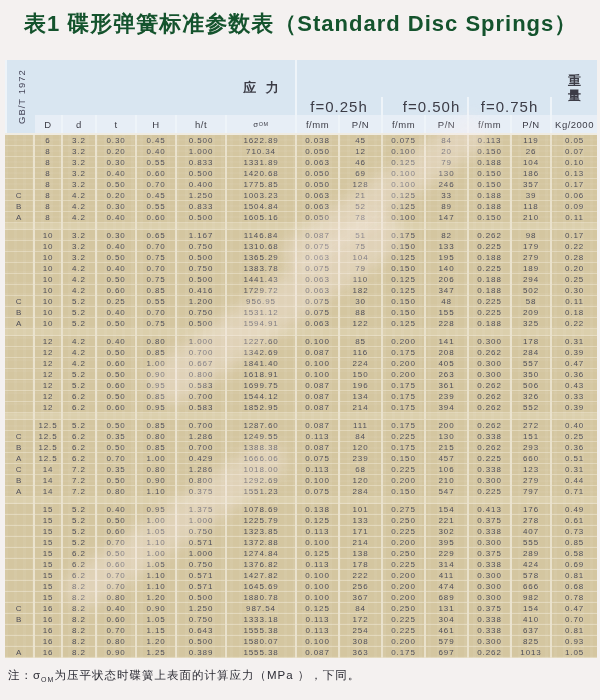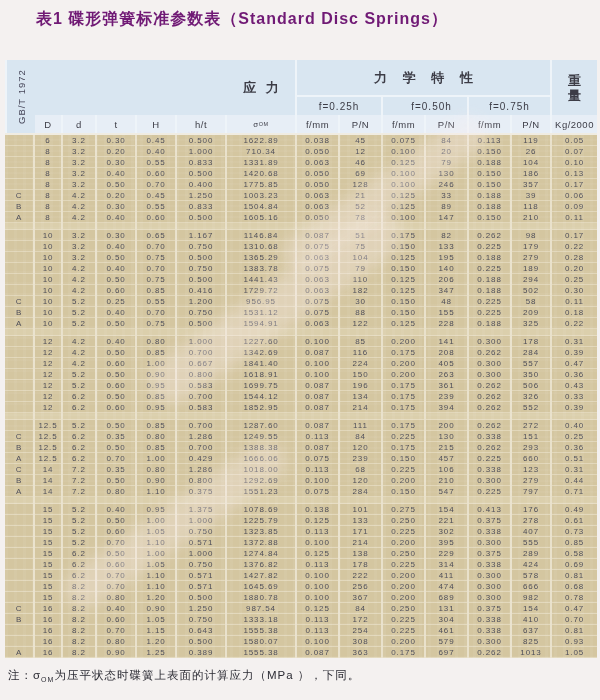--- a/index.html
+++ b/index.html
@@ -5,23 +5,23 @@
   * { margin:0; padding:0; box-sizing:border-box; }
   html,body { width:600px; height:700px; overflow:hidden; }
   body {
     position:relative;
     background:#f4f1f0;
     font-family:"Liberation Sans", sans-serif;
     color:#4d4d58;
   }
   
   .page-title{
-    position:absolute; left:36px; top:9px;
-    font-size:16px; font-weight:bold; letter-spacing:1px;
-    color:#701a75;
+    position:absolute; left:24px; top:9px;
+    font-size:22px; font-weight:bold; letter-spacing:1px;
+    color:#14532d;
   }
   
   .table-wrap{
     position:absolute; left:5px; top:60px; width:592px;
   }
   .grid14{
     display:grid;
     grid-template-columns:30px 28px 34px 40px 40px 50px 70px 43px 43px 43px 43px 43px 40px 45px;
   }
   
@@ -41,21 +41,21 @@
     grid-column:1; grid-row:1/4;
     writing-mode:vertical-rl; transform:rotate(180deg);
     font-size:9.5px; letter-spacing:1px; color:#47475a;
     justify-content:center;
   }
   .geo   { grid-column:2/7;  grid-row:1/3; }
   .stress{ grid-column:7;    grid-row:1/3; letter-spacing:3px; text-indent:3px; }
   .mech  { grid-column:8/14; grid-row:1; border-bottom:2px solid #eef4f9; }
   .weight{ grid-column:14;   grid-row:1/3; flex-direction:column; border-right:none; gap:2px; }
   .weight span{ line-height:13px; }
-  .flev  { grid-row:2; font-size:10px; letter-spacing:1px; color:#3c3c46; }
+  .flev  { grid-row:2; font-size:15px; letter-spacing:1px; color:#3c3c46; }
   .f1{ grid-column:8/10; } .f2{ grid-column:10/12;margin-left:13px; } .f3{ grid-column:12/14;text-align:right; }
   .sub{
     grid-row:3; background:#e7eef6; font-size:9.5px; letter-spacing:0.5px;
   }
   .sub.sigma{ font-size:8px; }
   .sub.sigma sub{ font-size:5.5px; }
   .c2{grid-column:2}.c3{grid-column:3}.c4{grid-column:4}.c5{grid-column:5}
   .c6{grid-column:6}.c7{grid-column:7}.c8{grid-column:8}.c9{grid-column:9}
   .c10{grid-column:10}.c11{grid-column:11}.c12{grid-column:12}.c13{grid-column:13}
   .c14{grid-column:14}
@@ -98,21 +98,20 @@
 </head>
 <body>
 
 <div class="page-title">表1 碟形弹簧标准参数表（Standard Disc Springs）</div>
 
 <div class="table-wrap">
 
   <div class="grid14 thead">
     <div class="hcell gbt">GB/T 1972</div>
     <div class="hcell cn stress">应 力</div>
-    <div class="hcell cn mech">力 学 特 性</div>
     <div class="hcell weight">
       <span class="cn">重</span>
       <span class="cn">量</span>
     </div>
     <div class="hcell flev f1">f=0.25h</div>
     <div class="hcell flev f2">f=0.50h</div>
     <div class="hcell flev f3">f=0.75h</div>
 
     <div class="hcell sub c2">D</div>
     <div class="hcell sub c3">d</div>

